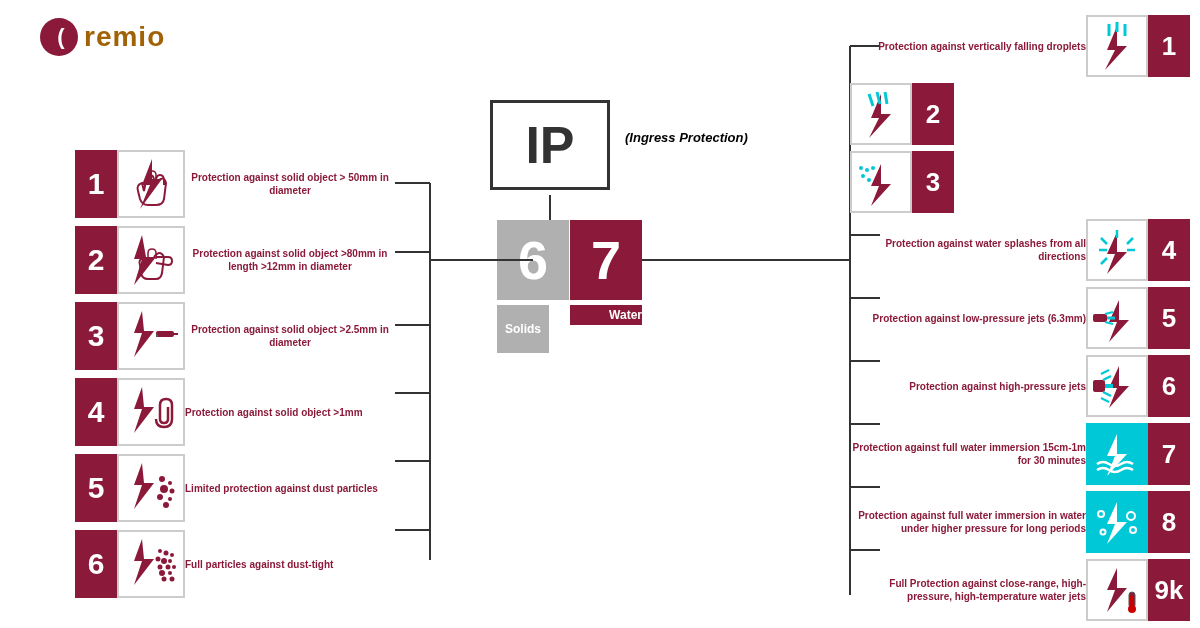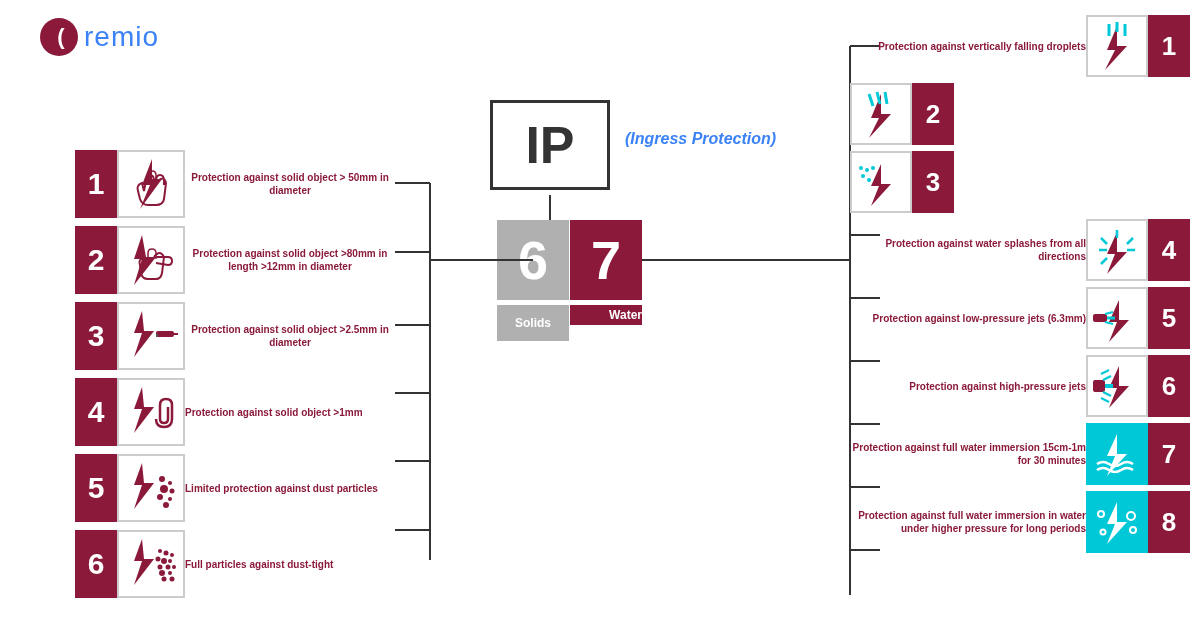--- a/index.html
+++ b/index.html
@@ -31,22 +31,22 @@
       justify-content: center;
     }
     .logo-circle span {
       color: white;
       font-size: 20px;
       font-weight: bold;
       margin-left: 4px;
     }
     .logo-text {
       font-size: 28px;
-      font-weight: normal;
-      color: #3b82f6;
+      font-weight: bold;
+      color: #a16207;
       letter-spacing: 1px;
     }
 
     
     .ip-box {
       position: absolute;
       top: 100px;
       left: 490px;
       width: 120px;
       height: 90px;
@@ -57,23 +57,23 @@
     }
     .ip-text {
       font-size: 52px;
       font-weight: bold;
       color: #333;
     }
     .ingress-label {
       position: absolute;
       top: 130px;
       left: 625px;
-      font-size: 16px;
-      font-weight: bold;
-      color: #3b82f6;
+      font-size: 13px;
+      font-weight: bold;
+      color: #000000;
       font-style: italic;
     }
 
     
     .digit-box {
       position: absolute;
       width: 72px;
       height: 80px;
       display: flex;
       align-items: center;
@@ -90,27 +90,27 @@
     .digit-7 {
       top: 220px;
       left: 570px;
       background: #8b1a3a;
       color: #fff;
     }
     .solids-label {
       position: absolute;
       top: 305px;
       left: 497px;
-      width: 72px;
+      width: 52px;
       background: #b0b0b0;
       color: #fff;
       font-size: 12px;
       font-weight: bold;
       text-align: center;
-      padding: 11px 0;
+      padding: 17px 0;
     }
     .water-label {
       position: absolute;
       top: 305px;
       left: 570px;
       width: 72px;
       background: #8b1a3a;
       color: #fff;
       font-size: 12px;
       font-weight: bold;
@@ -499,14 +499,27 @@
 
         <circle cx="12" cy="20" r="3" fill="none" stroke="#fff" stroke-width="2"></circle>
         <circle cx="42" cy="22" r="4" fill="none" stroke="#fff" stroke-width="2"></circle>
         <circle cx="14" cy="38" r="2.5" fill="none" stroke="#fff" stroke-width="2"></circle>
         <circle cx="44" cy="36" r="3" fill="none" stroke="#fff" stroke-width="2"></circle>
       </svg>
     </div>
     <div class="right-number">8</div>
   </div>
 
+  <div class="right-item">
+    <div class="right-desc">Full Protection against close-range, high-pressure, high-temperature water jets</div>
+    <div class="right-icon-box">
+      <svg width="56" height="56" viewBox="0 0 56 56">
+        <polygon points="28,6 18,28 26,28 18,50 38,26 28,26" fill="#8b1a3a"></polygon>
+
+        <rect x="40" y="30" width="6" height="16" rx="3" fill="#8b1a3a" stroke="#555" stroke-width="1"></rect>
+        <circle cx="43" cy="47" r="4" fill="#cc0000"></circle>
+        <rect x="41" y="34" width="4" height="12" fill="#cc0000"></rect>
+      </svg>
+    </div>
+    <div class="right-number">9k</div>
+  </div>
 
 </div>
 
 </body></html>

